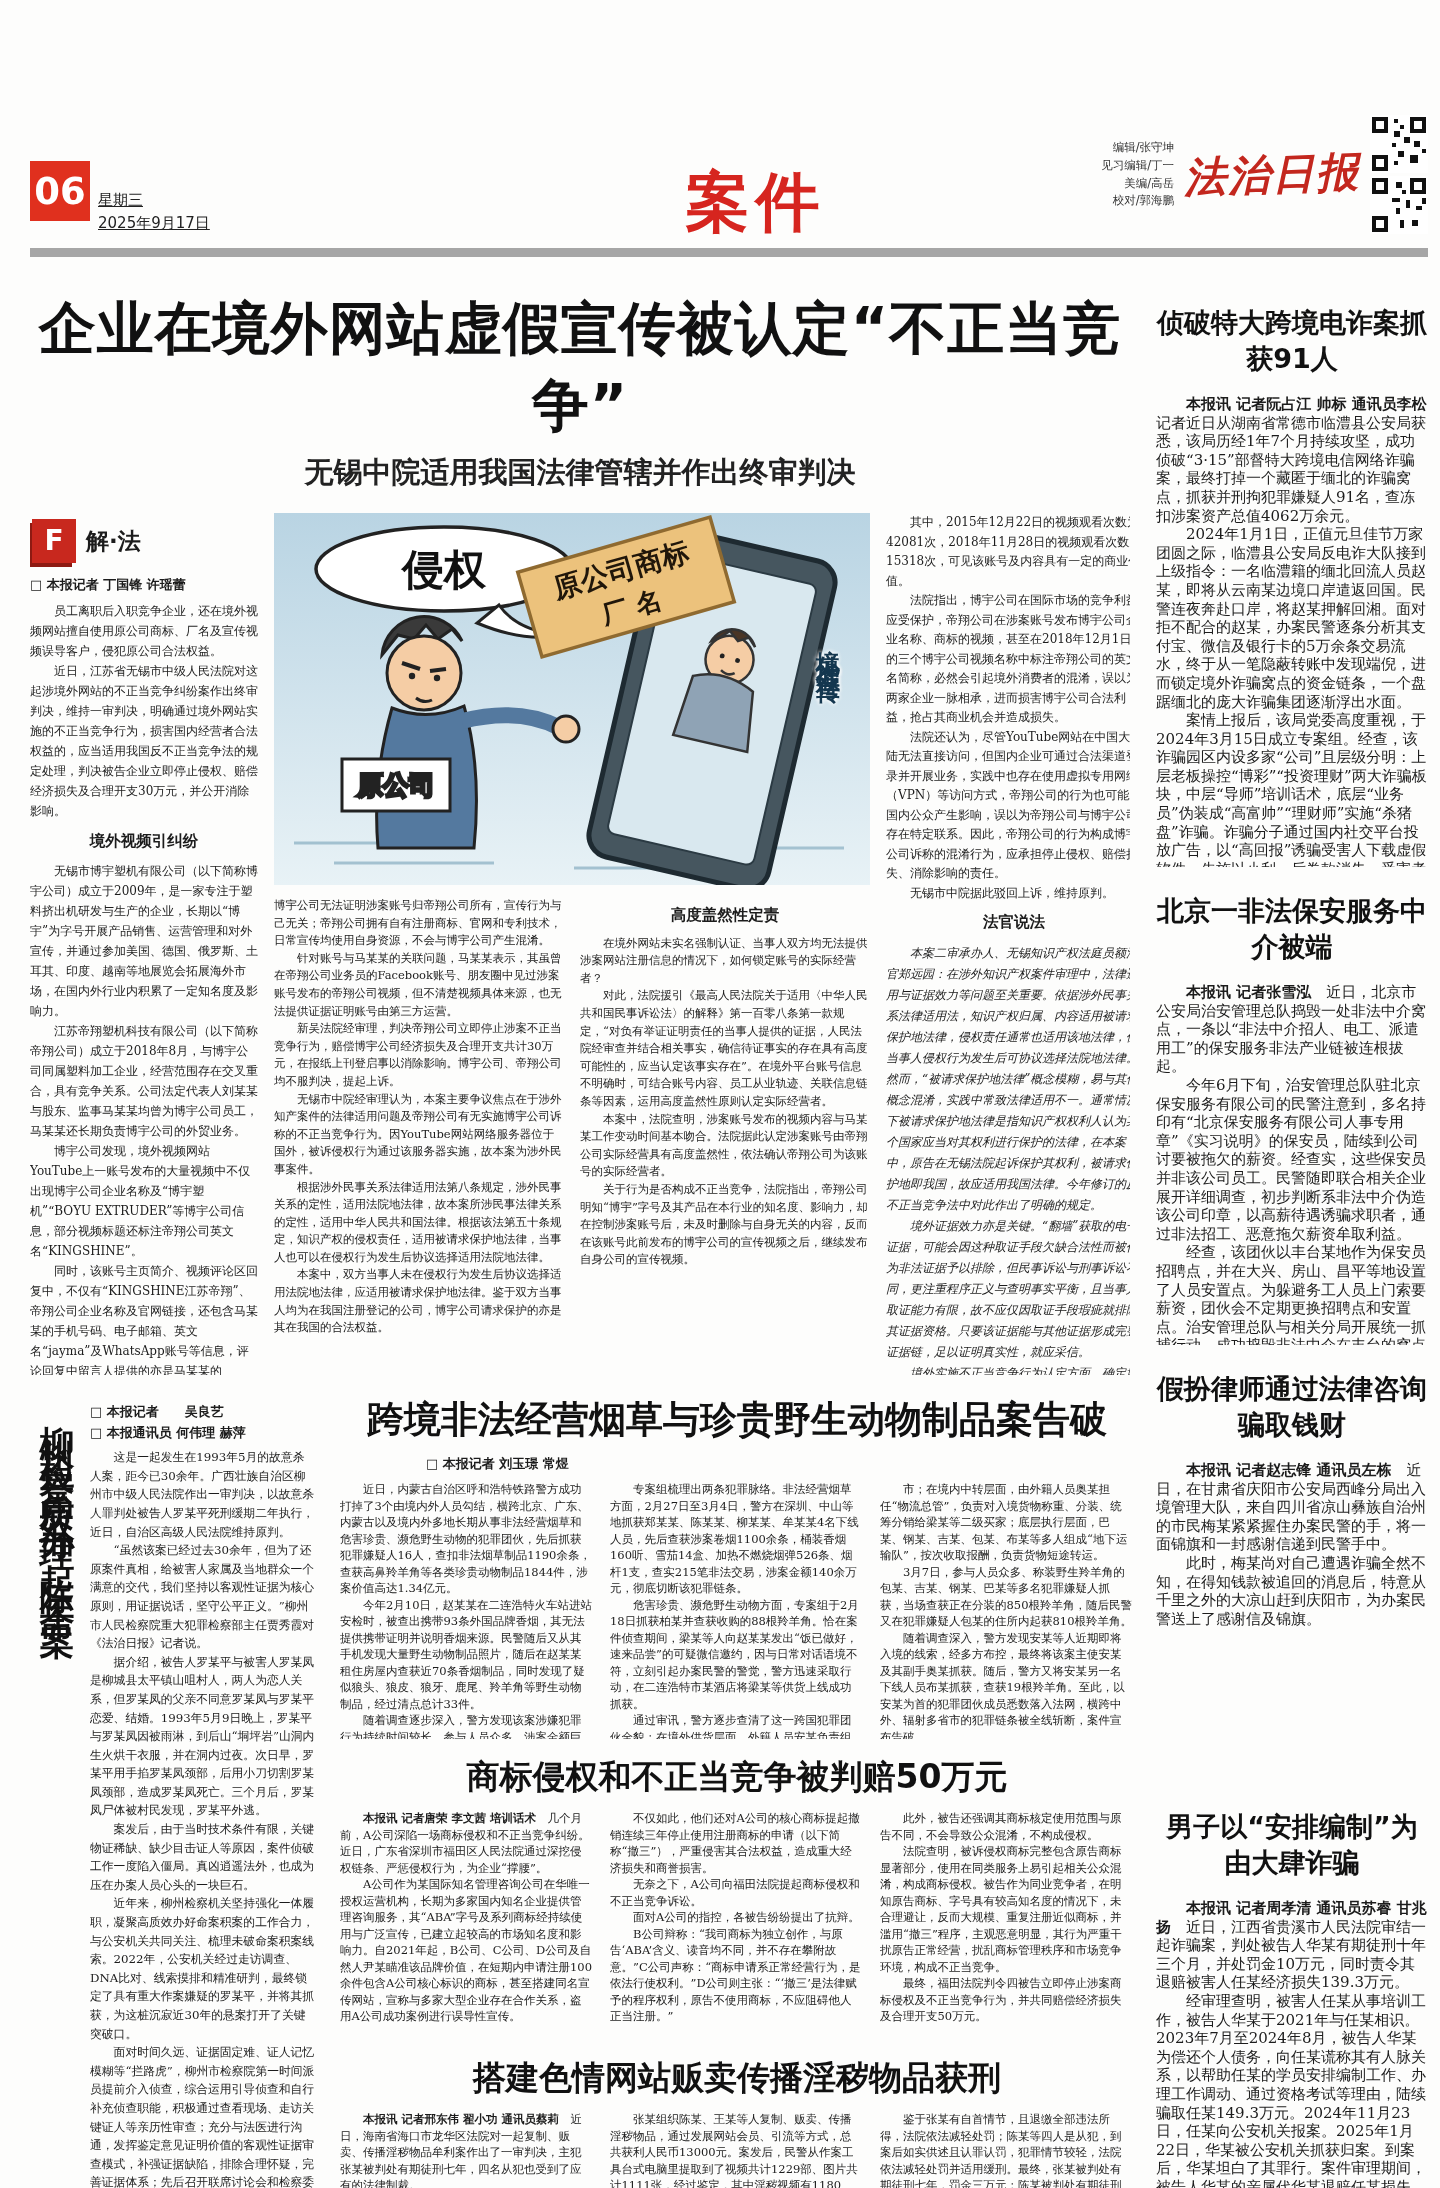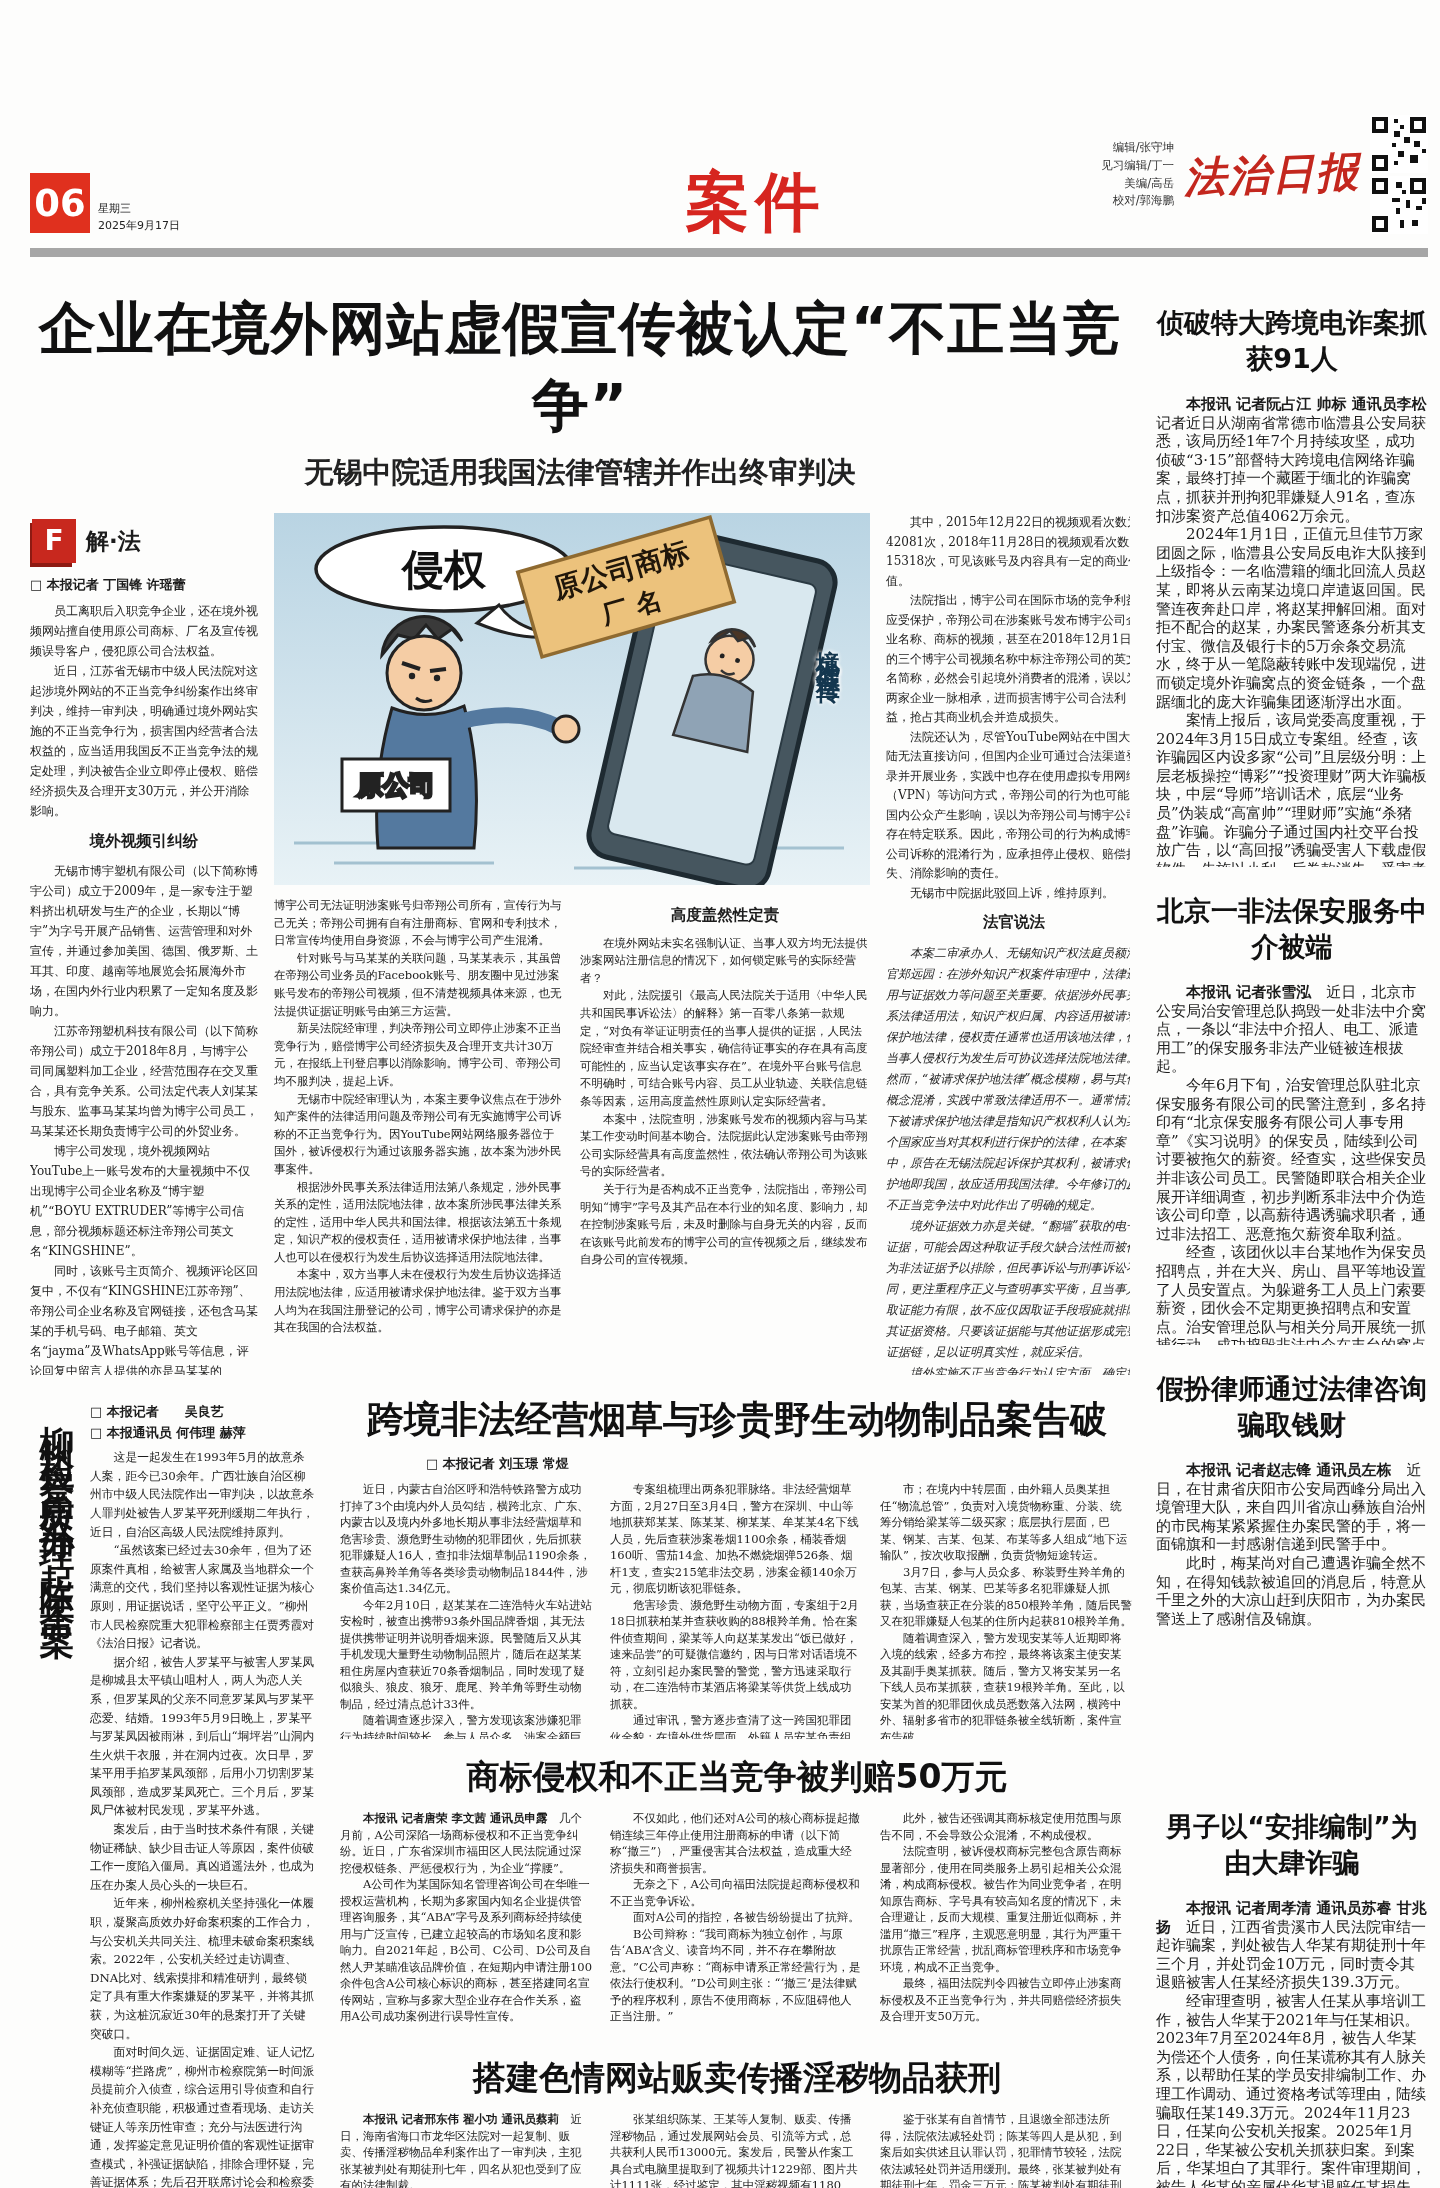--- a/index.html
+++ b/index.html
@@ -4,21 +4,21 @@
 <style>
   html,body{margin:0;padding:0;background:#e9e7e3;}
   .page{position:relative;width:1440px;height:2188px;margin:0 auto;background:#fdfdfc;overflow:hidden;
         font-family:"DejaVu Serif","Liberation Serif",serif;color:#1c1c1c;}
   .inner{padding:148px 12px 0 30px;}
   
   .hdr{display:flex;align-items:flex-end;height:86px;}
   .hdr-left{display:flex;align-items:flex-start;width:300px;}
   .pagenum{width:60px;height:60px;background:#e0301e;color:#fff;font-family:"DejaVu Sans",sans-serif;
            font-weight:bold;font-size:37px;display:flex;align-items:center;justify-content:center;}
-  .dateblk{margin-left:8px;font-family:"DejaVu Sans",sans-serif;font-size:11px;line-height:1.5;margin-top:28px;color:#222;}
+  .dateblk{margin-left:8px;font-family:"DejaVu Sans",sans-serif;font-size:15px;line-height:1.5;margin-top:28px;color:#222;text-decoration:underline;}
   .section-title{flex:1;text-align:center;color:#d6251f;font-family:"DejaVu Sans",sans-serif;
                  font-weight:900;font-size:64px;letter-spacing:6px;line-height:1;transform:translateX(40px);}
   .hdr-right{display:flex;align-items:center;gap:10px;}
   .editors{font-family:"DejaVu Sans",sans-serif;font-size:11.5px;line-height:1.55;text-align:right;color:#333;}
   .masthead{color:#c3271e;font-family:"DejaVu Serif",serif;font-weight:900;font-style:italic;
             font-size:42px;letter-spacing:2px;transform:rotate(-2deg);white-space:nowrap;}
   .qrs{display:flex;flex-direction:column;gap:3px;}
   .rule{height:9px;background:#a6a6a6;margin:14px 0 0 0;width:1398px;}
   
   p{margin:0;text-indent:2em;}
@@ -304,21 +304,21 @@
                     <p>3月7日，参与人员众多、称装野生羚羊角的包某、吉某、钢某、巴某等多名犯罪嫌疑人抓获，当场查获正在分装的850根羚羊角，随后民警又在犯罪嫌疑人包某的住所内起获810根羚羊角。</p>
                     <p>随着调查深入，警方发现安某等人近期即将入境的线索，经多方布控，最终将该案主使安某及其副手奥某抓获。随后，警方又将安某另一名下线人员布某抓获，查获19根羚羊角。至此，以安某为首的犯罪团伙成员悉数落入法网，横跨中外、辐射多省市的犯罪链条被全线斩断，案件宣布告破。</p>
                   </div>
           </div>
         </article>
 
         <article class="b-art sb2">
           <h3>商标侵权和不正当竞争被判赔50万元</h3>
           <div class="b-cols">
             <div class="b-col">
-              <p><span class="by-inline">本报讯 记者唐荣 李文茜 通讯员申露　</span><span>几个月前，A公司深陷一场商标侵权和不正当竞争纠纷。近日，广东省深圳市福田区人民法院通过深挖侵权链条、严惩侵权行为，为企业“撑腰”。</span></p>
+              <p><span class="by-inline">本报讯 记者唐荣 李文茜 培训话术　</span><span>几个月前，A公司深陷一场商标侵权和不正当竞争纠纷。近日，广东省深圳市福田区人民法院通过深挖侵权链条、严惩侵权行为，为企业“撑腰”。</span></p>
               <div>
                       <p>A公司作为某国际知名管理咨询公司在华唯一授权运营机构，长期为多家国内知名企业提供管理咨询服务，其“ABA”字号及系列商标经持续使用与广泛宣传，已建立起较高的市场知名度和影响力。自2021年起，B公司、C公司、D公司及自然人尹某瞄准该品牌价值，在短期内申请注册100余件包含A公司核心标识的商标，甚至搭建同名宣传网站，宣称与多家大型企业存在合作关系，盗用A公司成功案例进行误导性宣传。</p>
                     </div>
             </div>
             <div class="b-col">
                     <p>不仅如此，他们还对A公司的核心商标提起撤销连续三年停止使用注册商标的申请（以下简称“撤三”），严重侵害其合法权益，造成重大经济损失和商誉损害。</p>
                     <p>无奈之下，A公司向福田法院提起商标侵权和不正当竞争诉讼。</p>
                     <p>面对A公司的指控，各被告纷纷提出了抗辩。</p>
                     <p>B公司辩称：“我司商标为独立创作，与原告‘ABA’含义、读音均不同，并不存在攀附故意。”C公司声称：“商标申请系正常经营行为，是依法行使权利。”D公司则主张：“‘撤三’是法律赋予的程序权利，原告不使用商标，不应阻碍他人正当注册。”</p>
                   </div>

